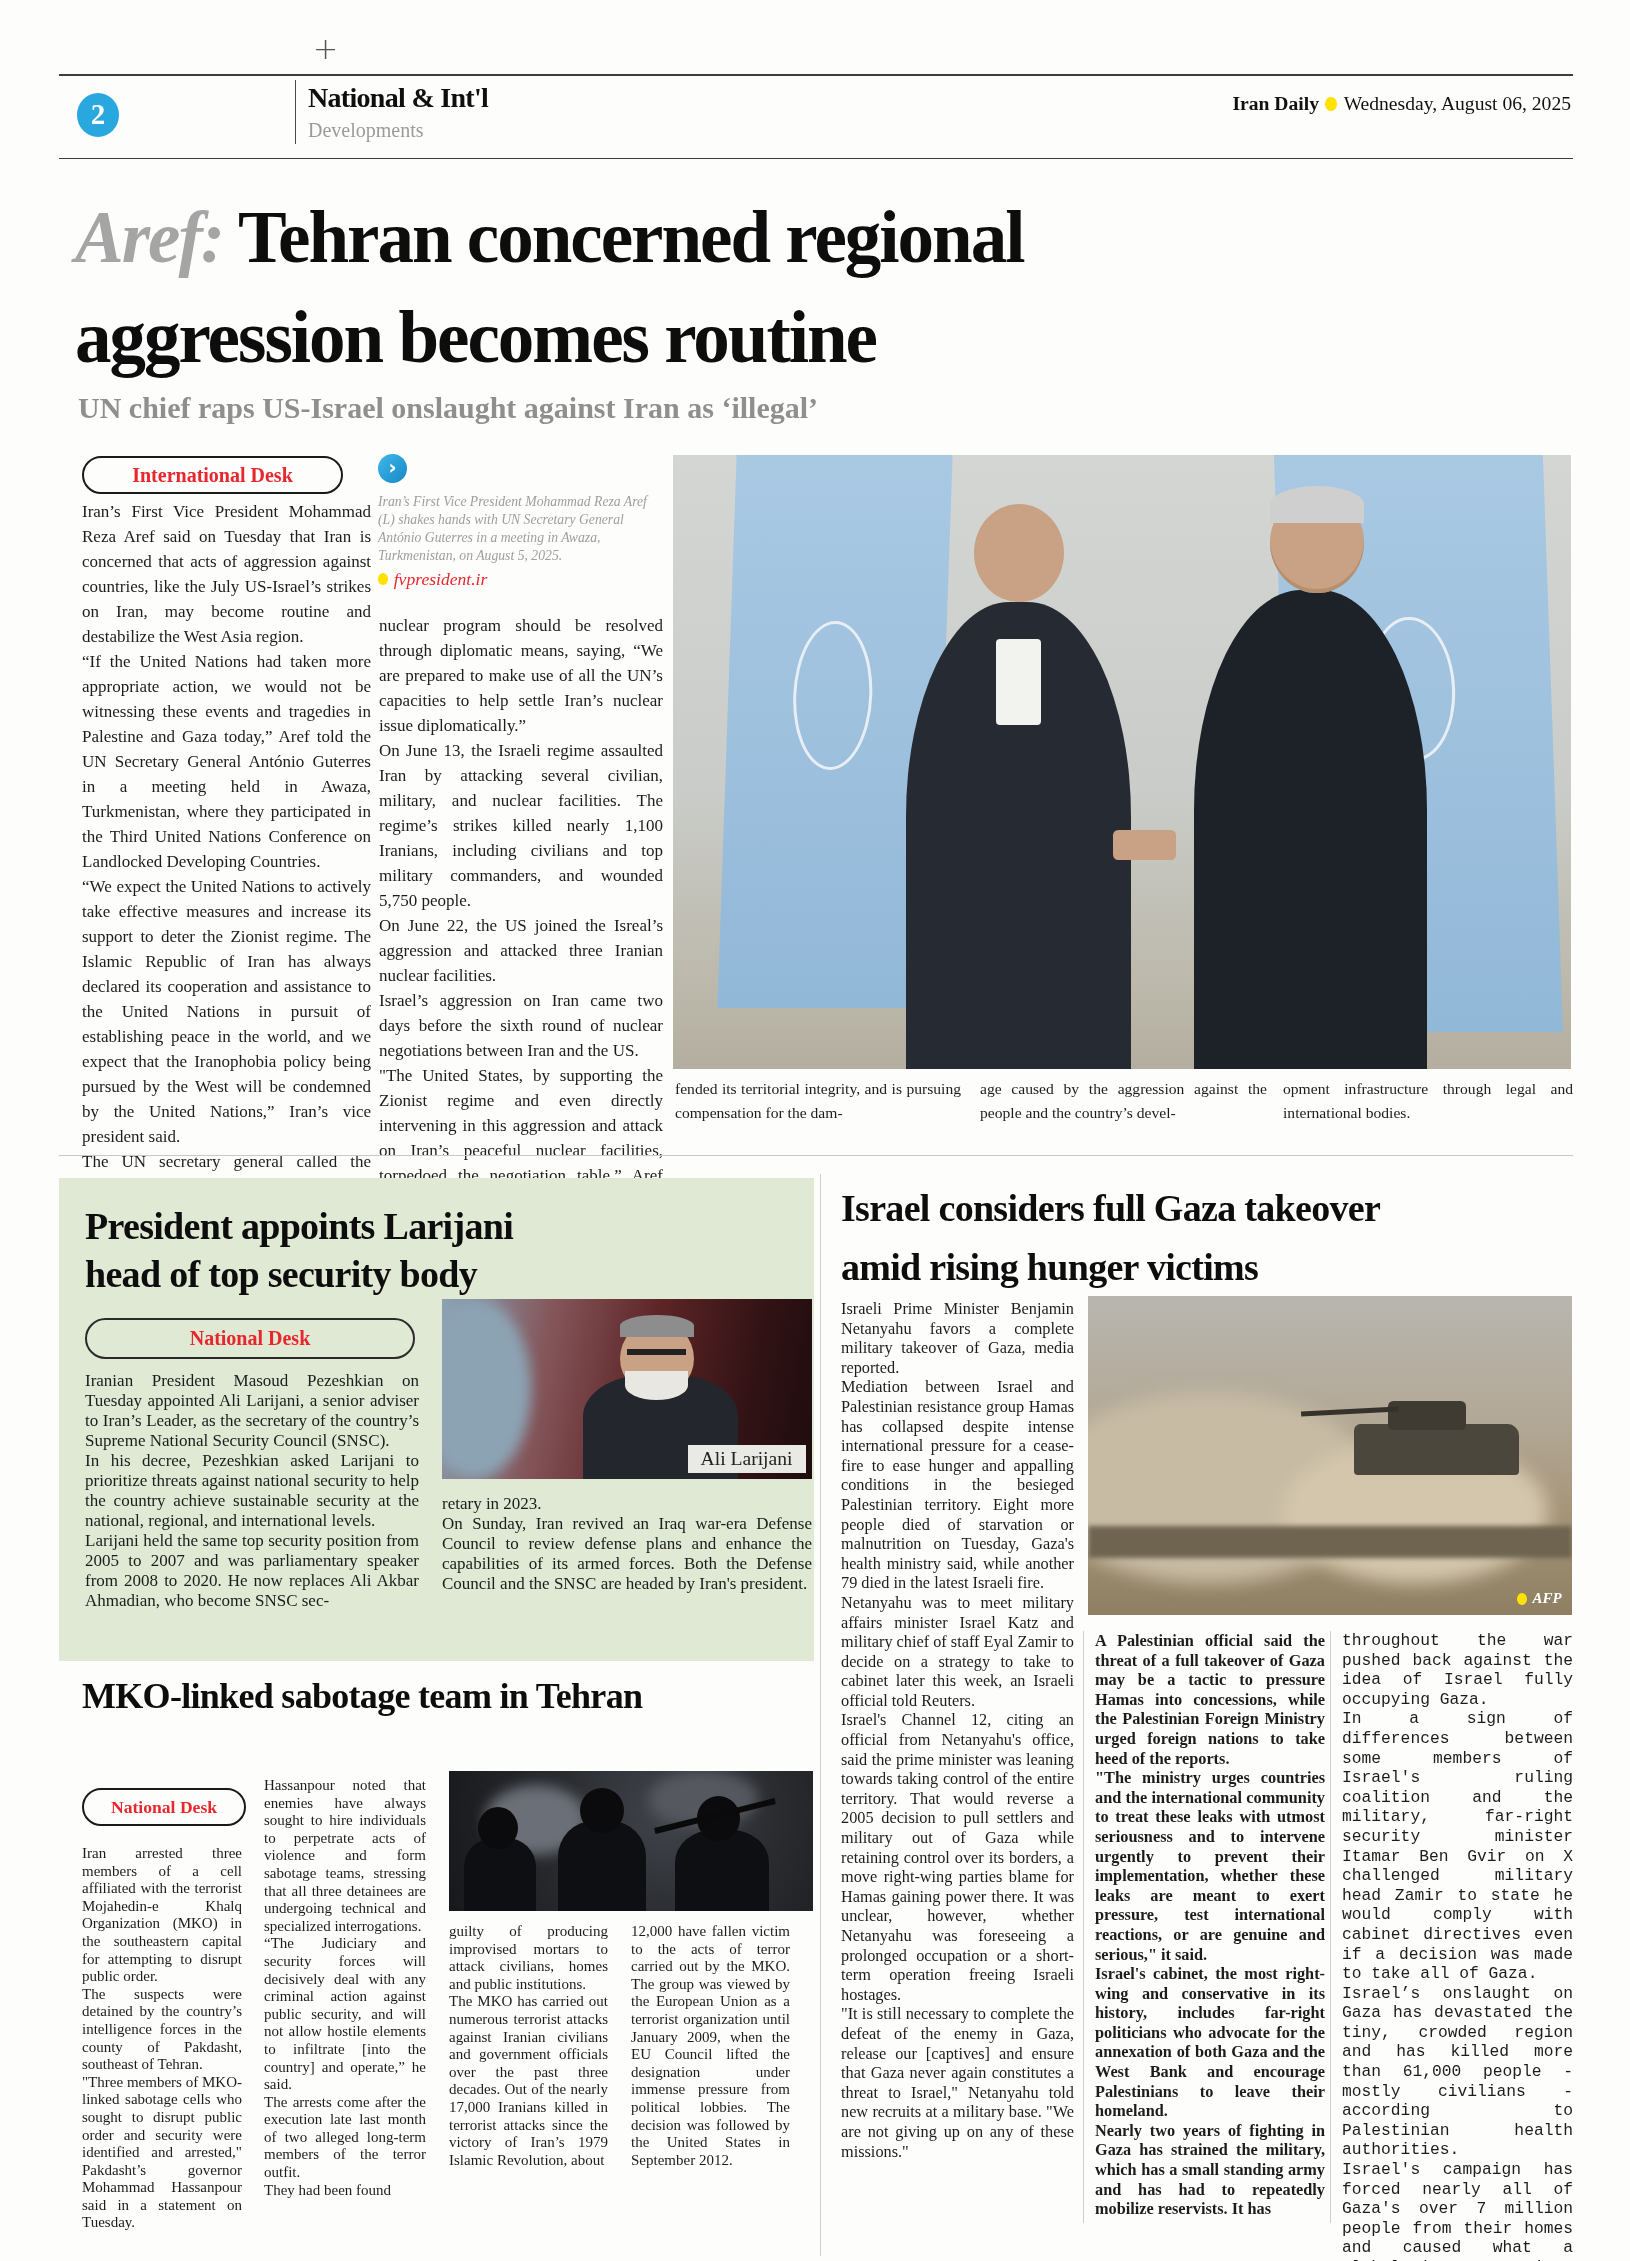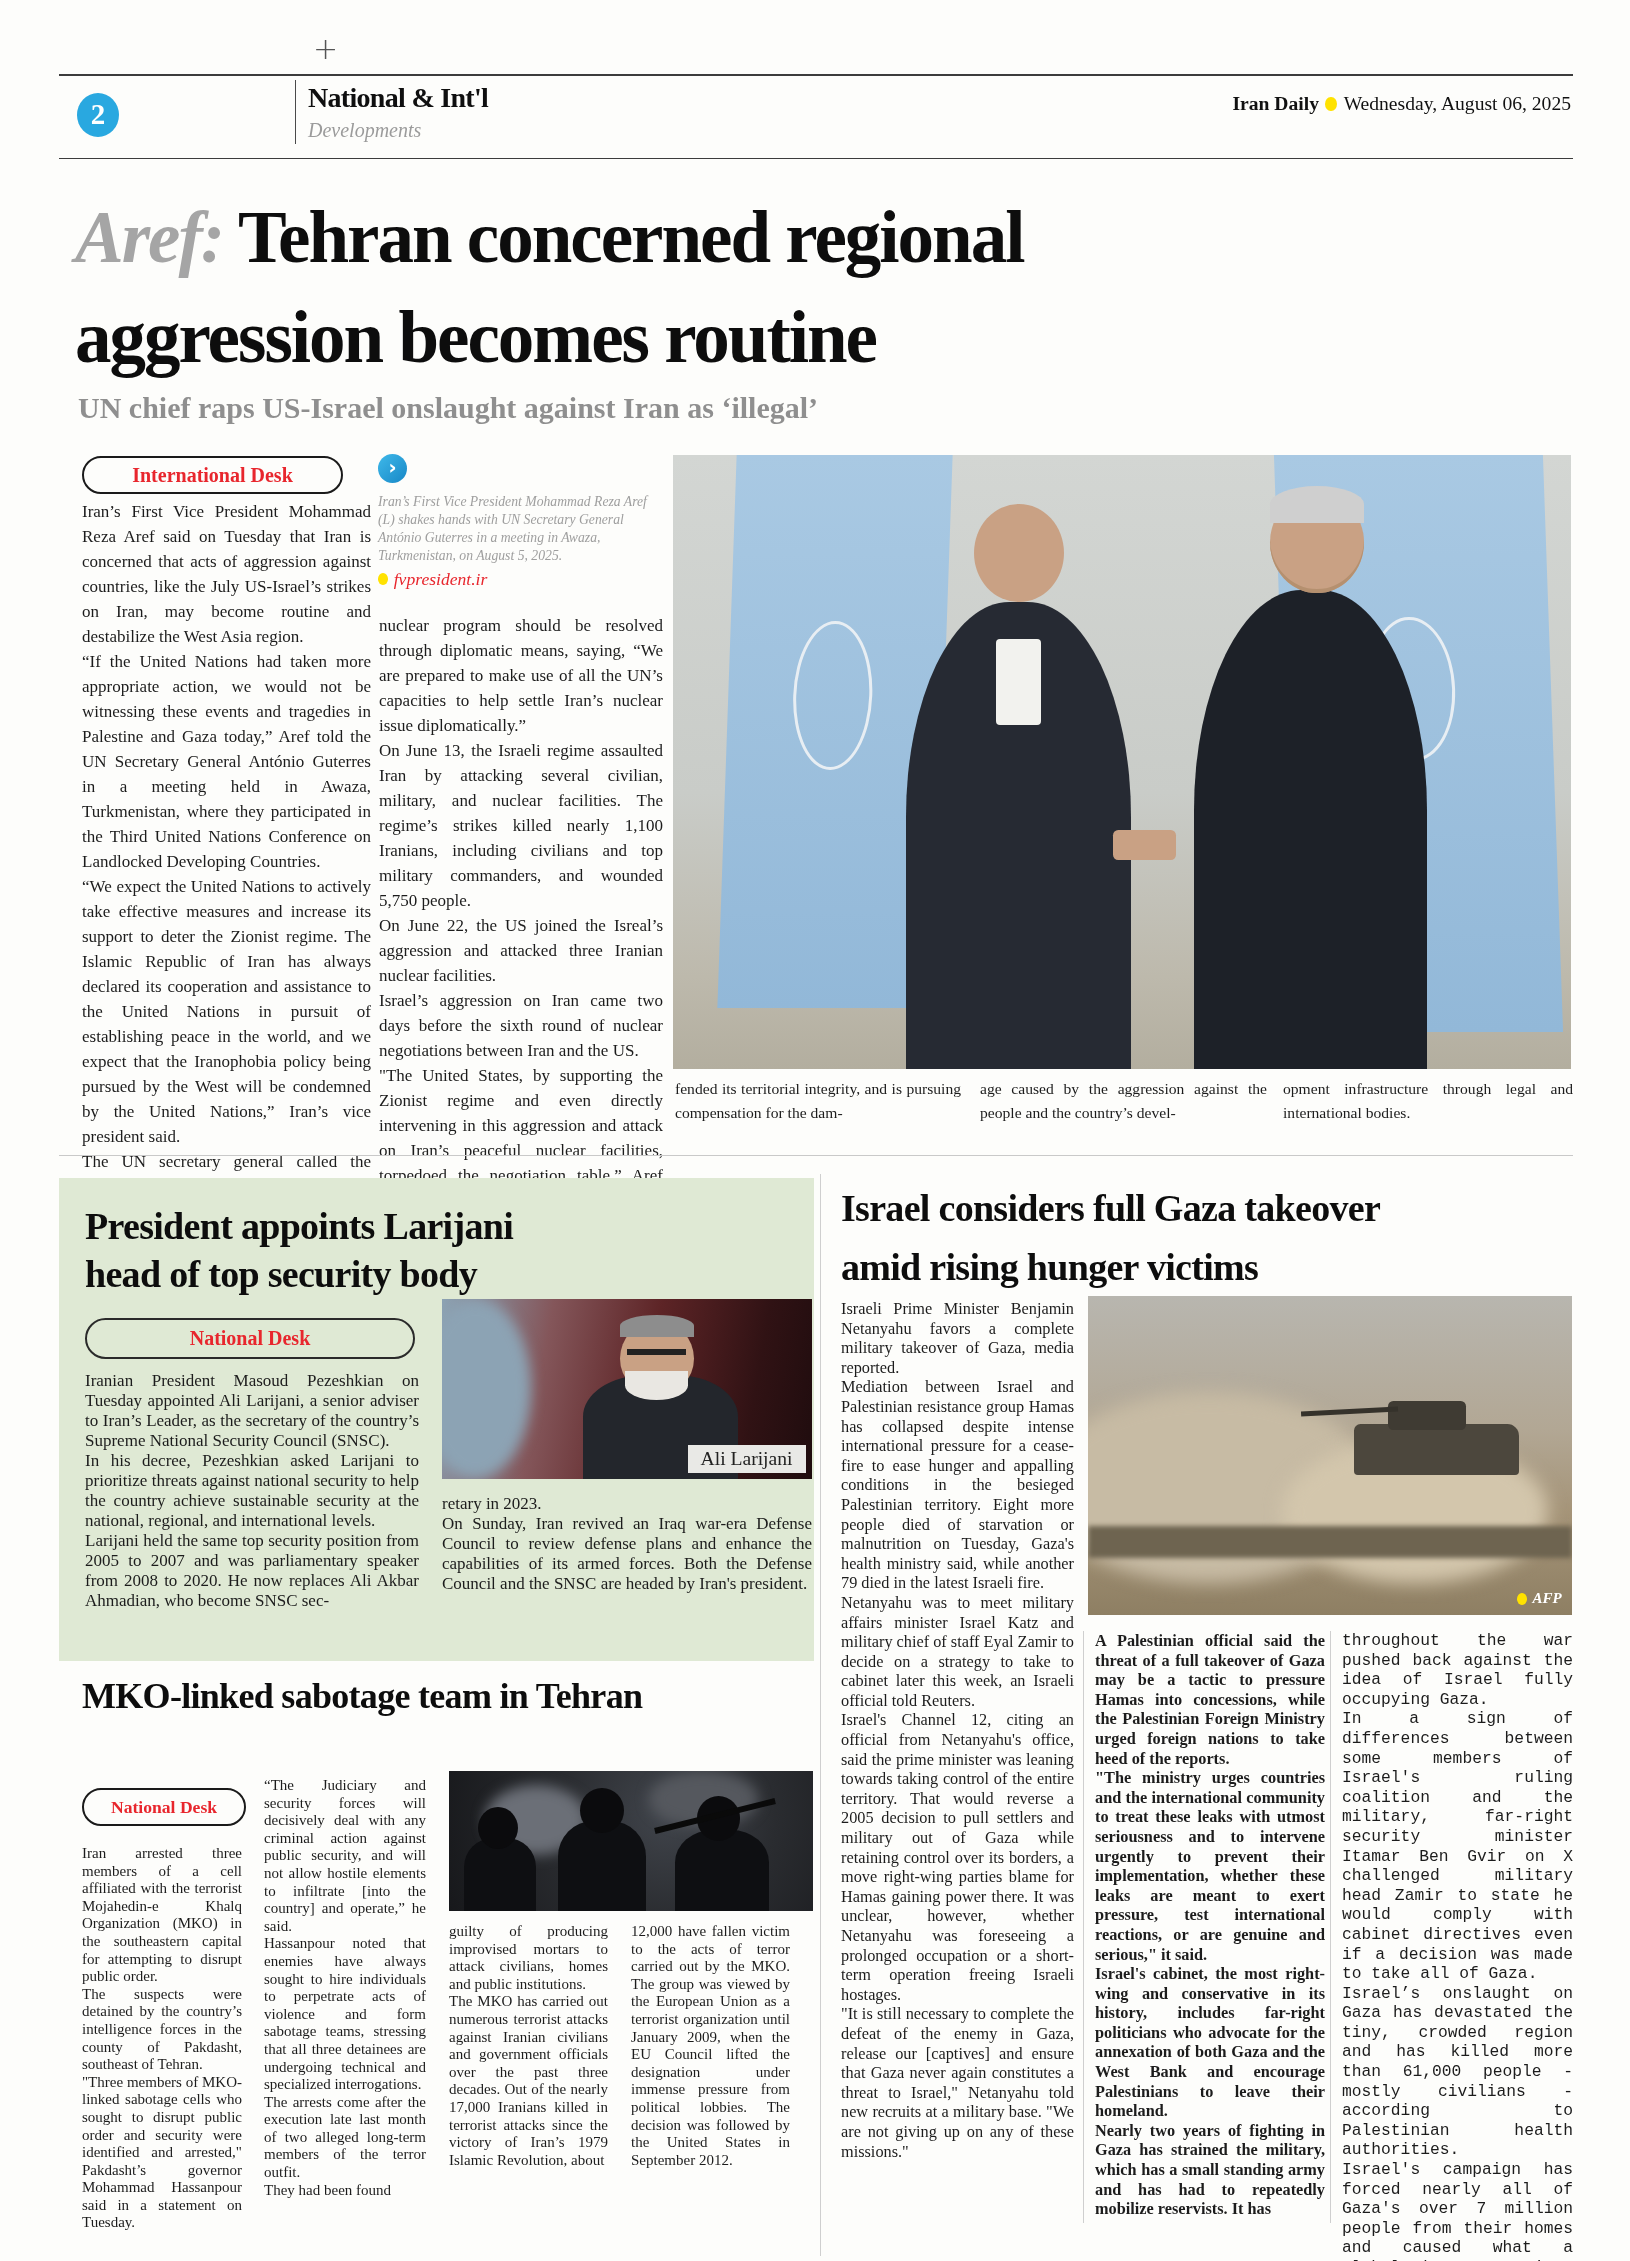--- a/index.html
+++ b/index.html
@@ -7,21 +7,21 @@
         font-family:"Liberation Serif","DejaVu Serif",serif;color:#1c1c1c;overflow:hidden;}
   .abs{position:absolute;}
   .rule-h{position:absolute;background:#3c3c3c;}
   .rule-light{position:absolute;background:#c9c9c9;}
   .rule-v{position:absolute;background:#cfcfcf;width:1.3px;}
   .reg-mark{position:absolute;color:#555;font-size:30px;font-weight:300;font-family:"DejaVu Sans",sans-serif;}
   
   .page-badge{position:absolute;width:42px;height:44px;border-radius:50%;background:#29a8e0;
               color:#fff;font-weight:bold;font-size:29px;text-align:center;line-height:43px;}
   .section-title{position:absolute;font-size:28px;font-weight:bold;color:#0f0f0f;letter-spacing:-0.7px;}
-  .section-sub{position:absolute;font-size:20px;color:#9b9b9b;font-style:italic;}
+  .section-sub{position:absolute;font-size:20px;color:#9b9b9b;}
   .dateline{position:absolute;display:flex;align-items:center;gap:6.5px;font-size:19.6px;color:#111;}
   .dateline .bold{font-weight:bold;}
   .dot{display:inline-block;border-radius:50%;background:#ffe200;}
   .dot-md{width:11.7px;height:14.3px;}
   .dot-sm{width:9.8px;height:11.7px;}
   
   .lead-head{position:absolute;font-weight:bold;font-size:73px;line-height:100px;letter-spacing:-2px;color:#0d0d0d;}
   .kicker{color:#a5a5a5;font-style:italic;}
   .subhead{position:absolute;font-size:30px;font-weight:bold;color:#8f8f8f;letter-spacing:0;}
   
@@ -197,22 +197,22 @@
     <div class="hood-body" style="left:62%;bottom:0;width:26%;height:58%;"></div>
     <div class="hood" style="left:68%;top:18%;width:12%;height:32%;"></div>
     <div class="rifle" style="left:56%;top:30%;width:34%;height:5.9px;transform:rotate(-14deg);"></div>
   </div>
   <div class="col mko-col" style="left:82px;top:1845px;width:160px;">
     <p>Iran arrested three members of a cell affiliated with the terrorist Mojahedin-e Khalq Organization (MKO) in the southeastern capital for attempting to disrupt public order.</p>
     <p>The suspects were detained by the country’s intelligence forces in the county of Pakdasht, southeast of Tehran.</p>
     <p>"Three members of MKO-linked sabotage cells who sought to disrupt public order and security were identified and arrested," Pakdasht’s governor Mohammad Hassanpour said in a statement on Tuesday.</p>
   </div>
   <div class="col mko-col" style="left:264px;top:1777px;width:162px;">
+    <p>Hassanpour noted that enemies have always sought to hire individuals to perpetrate acts of violence and form sabotage teams, stressing that all three detainees are undergoing technical and specialized interrogations.</p>
     <p>“The Judiciary and security forces will decisively deal with any criminal action against public security, and will not allow hostile elements to infiltrate [into the country] and operate,” he said.</p>
-    <p>Hassanpour noted that enemies have always sought to hire individuals to perpetrate acts of violence and form sabotage teams, stressing that all three detainees are undergoing technical and specialized interrogations.</p>
     <p>The arrests come after the execution late last month of two alleged long-term members of the terror outfit.</p>
     <p>They had been found</p>
   </div>
   <div class="col mko-col" style="left:449px;top:1923px;width:159px;">
     <p>guilty of producing improvised mortars to attack civilians, homes and public institutions.</p>
     <p>The MKO has carried out numerous terrorist attacks against Iranian civilians and government officials over the past three decades. Out of the nearly 17,000 Iranians killed in terrorist attacks since the victory of Iran’s 1979 Islamic Revolution, about</p>
   </div>
   <div class="col mko-col" style="left:631px;top:1923px;width:159px;">
     <p>12,000 have fallen victim to the acts of terror carried out by the MKO. The group was viewed by the European Union as a terrorist organization until January 2009, when the EU Council lifted the designation under immense pressure from political lobbies. The decision was followed by the United States in September 2012.</p>
   </div>

